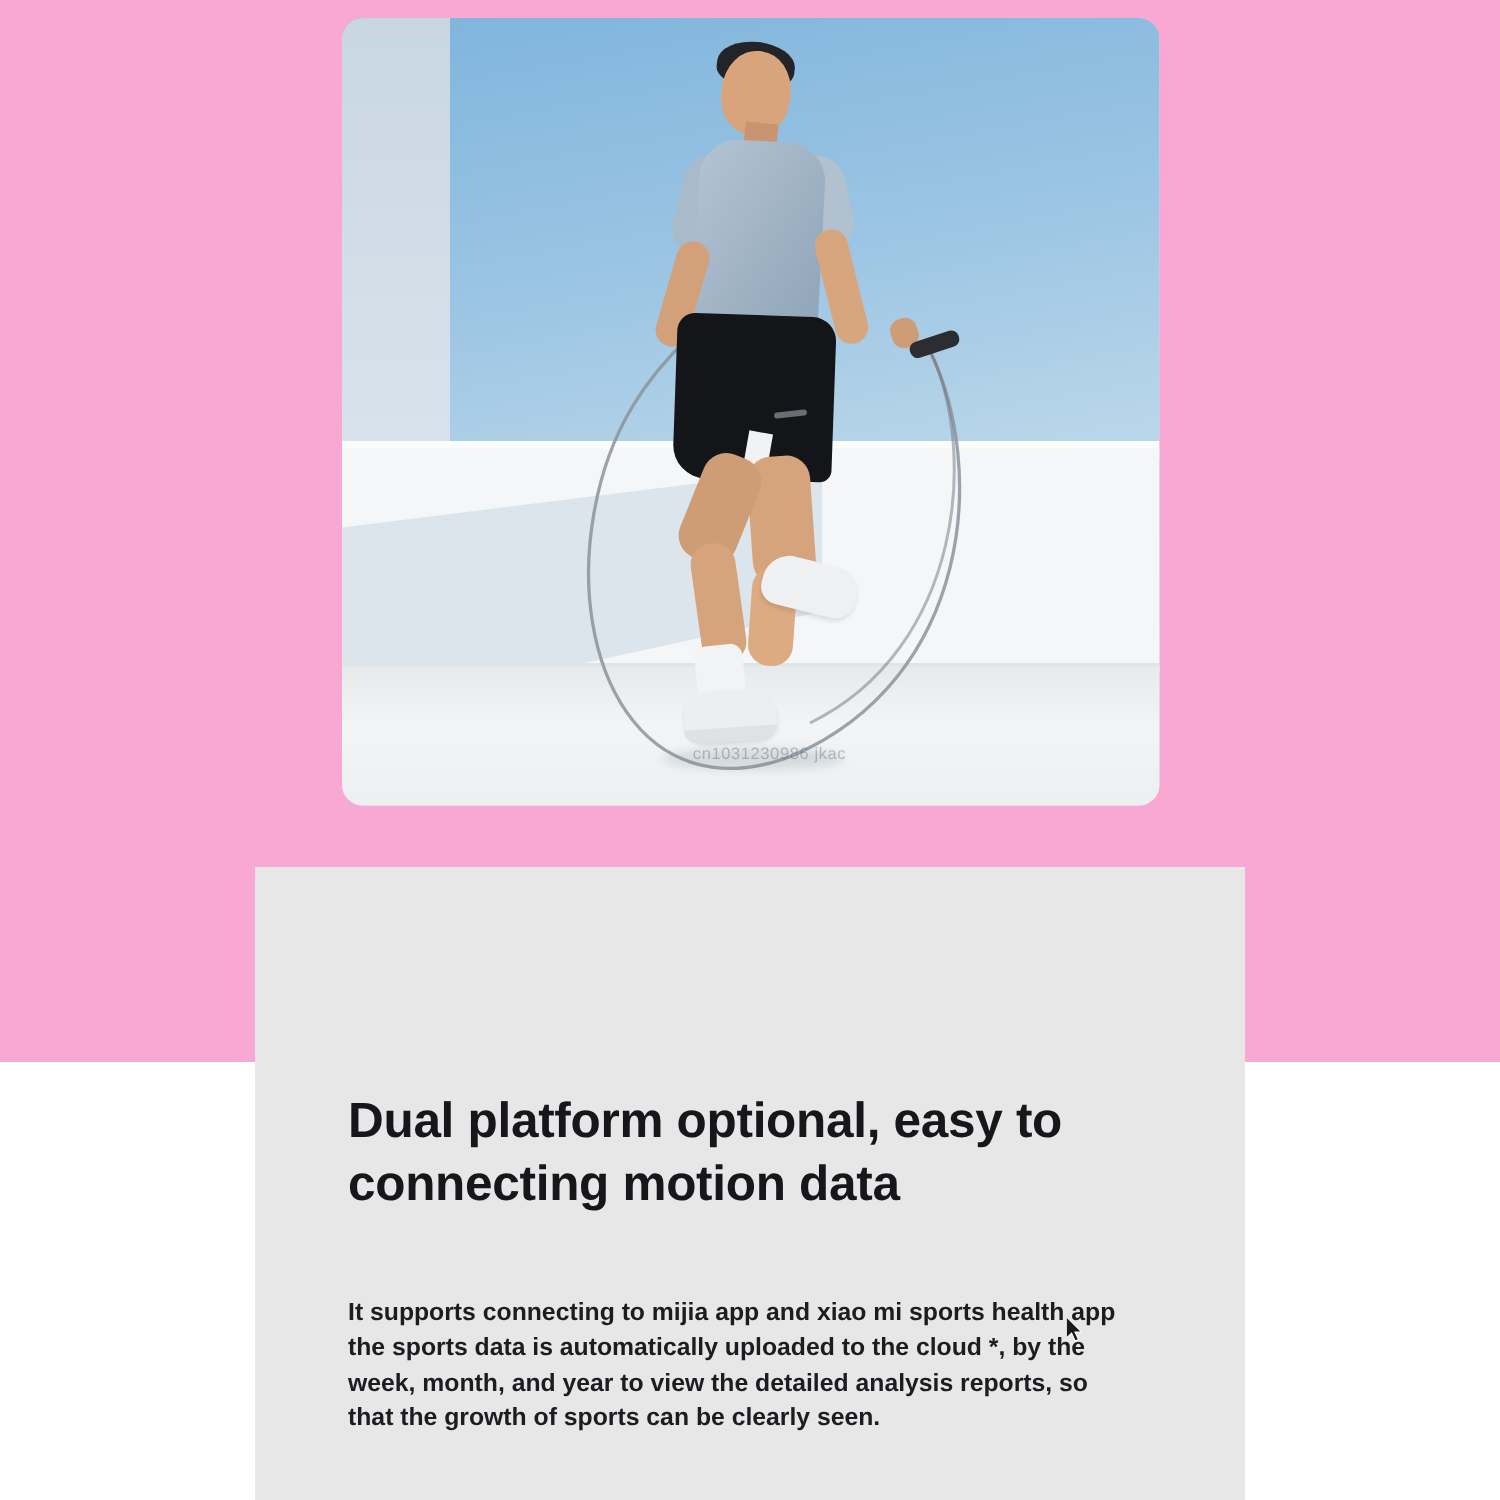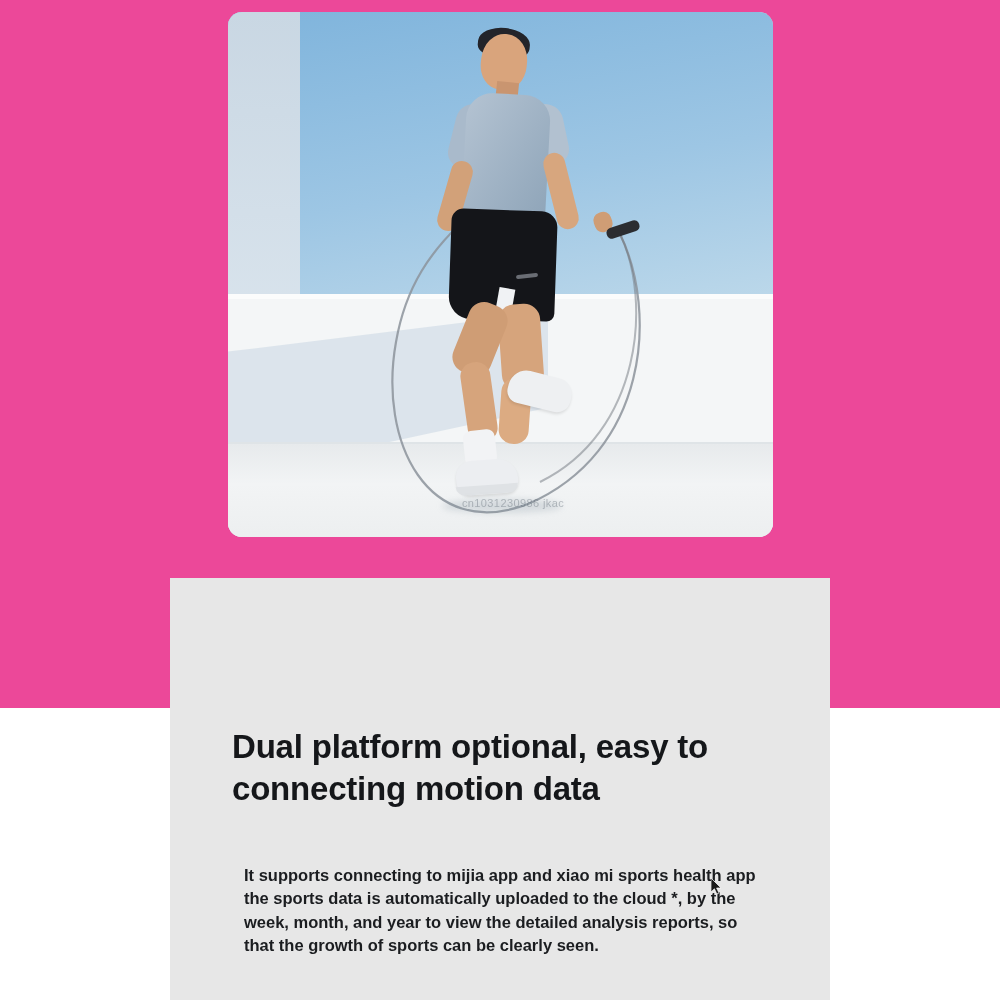--- a/index.html
+++ b/index.html
@@ -9,21 +9,21 @@
     width: 1000px;
     height: 1000px;
     overflow: hidden;
     font-family: "Liberation Sans", sans-serif;
   }
 
   .page {
     position: relative;
     width: 1000px;
     height: 708px;
-    background: #ec4899;
+    background: #f9a8d4;
   }
 
   
   .hero-card {
     position: absolute;
     left: 228px;
     top: 12px;
     width: 545px;
     height: 525px;
     border-radius: 14px;
@@ -365,21 +365,20 @@
 
   .body-copy {
     position: absolute;
     left: 62px;
     top: 286px;
     width: 520px;
     font-size: 16.5px;
     line-height: 1.42;
     font-weight: bold;
     color: #1b1d20;
-    margin-left: 12px;
   }
 
   .cursor {
     position: absolute;
     left: 541px;
     top: 300px;
     width: 12px;
     height: 18px;
     pointer-events: none;
   }

